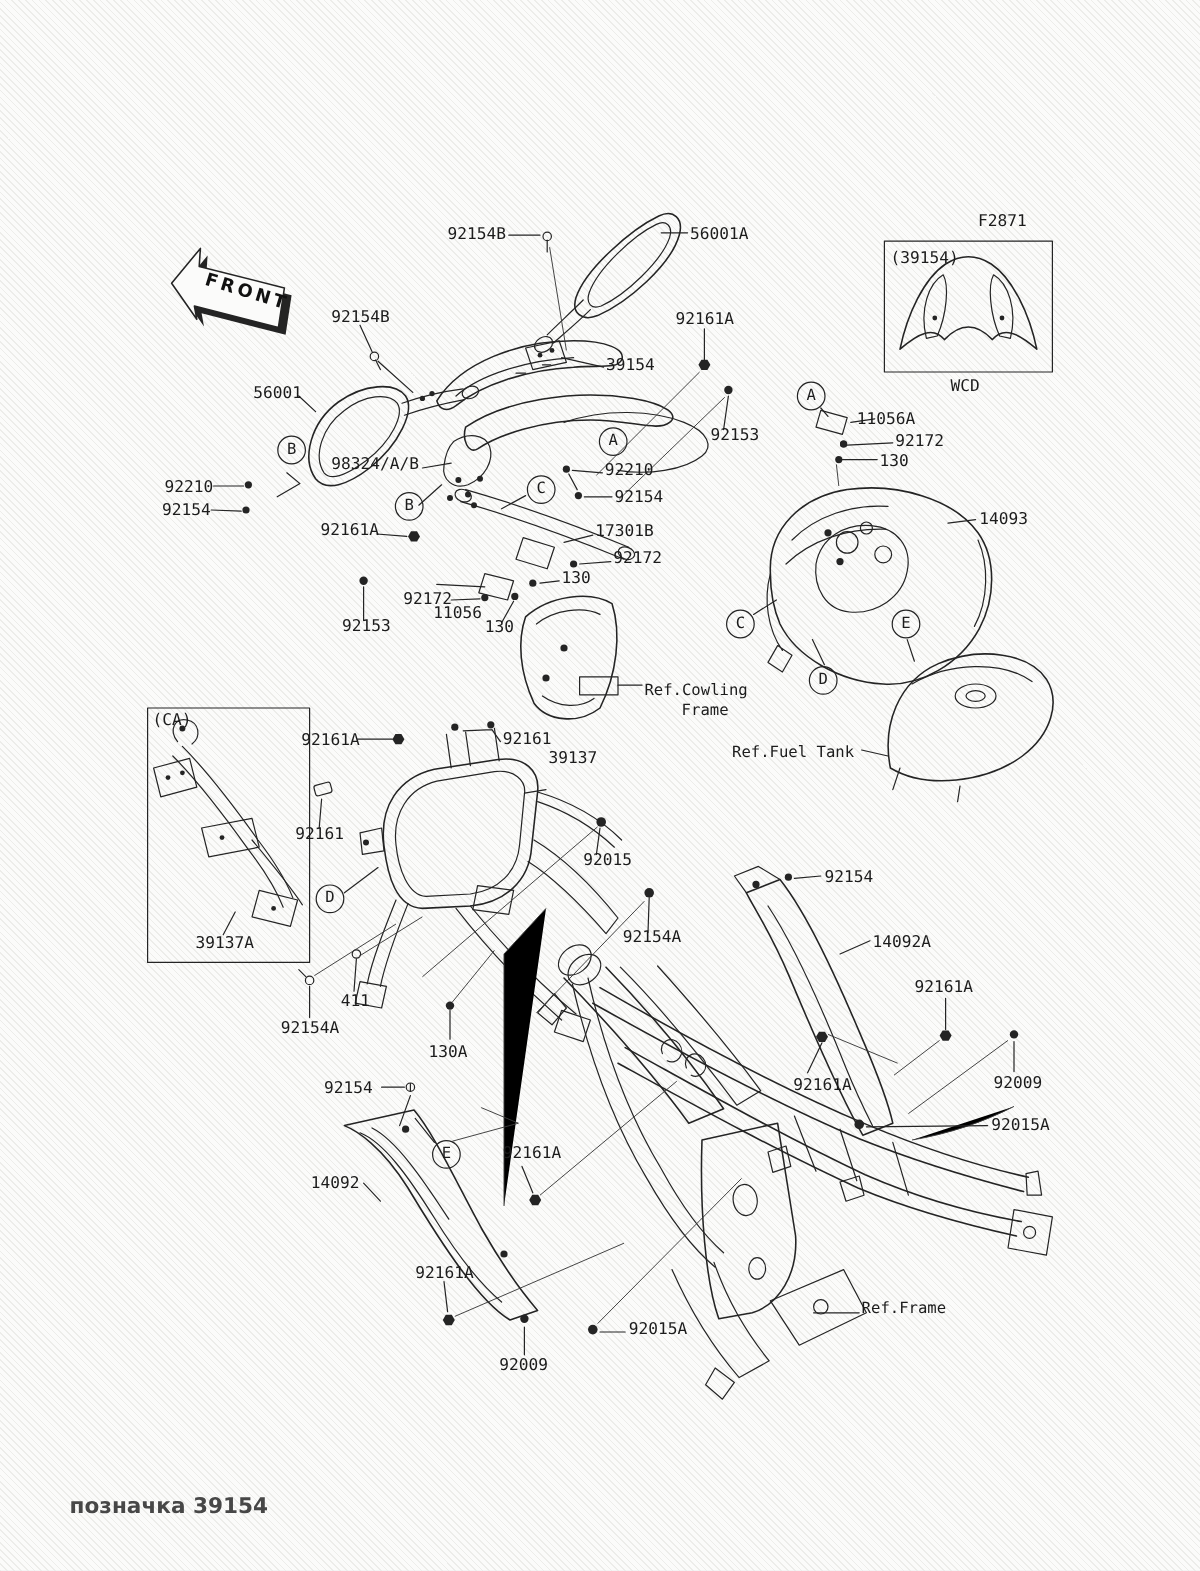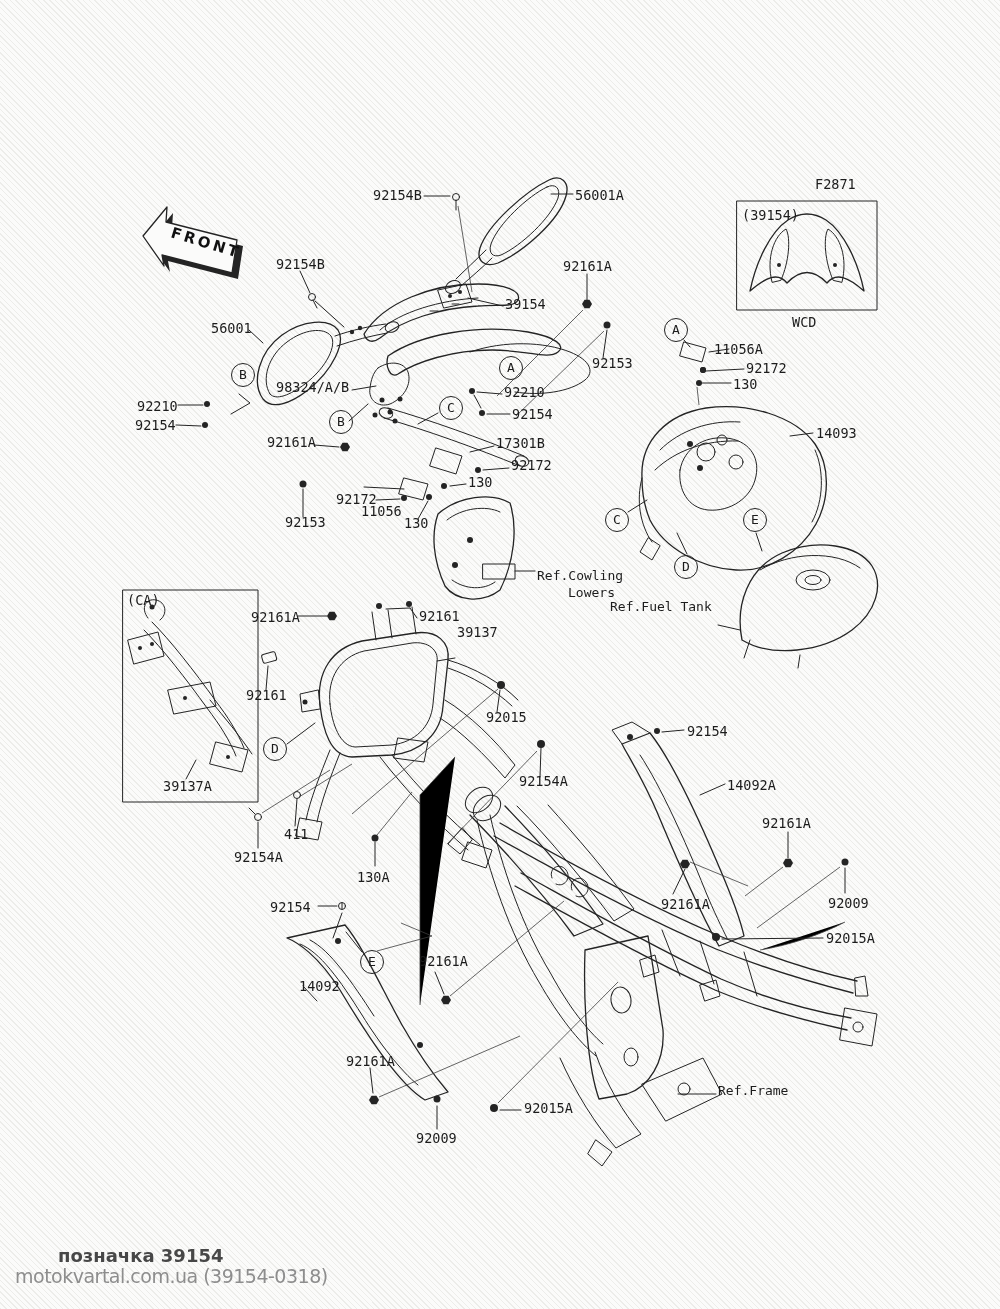--- a/index.html
+++ b/index.html
@@ -285,57 +285,56 @@
       <div class="plabel" style="left: 512px; top: 407px;">92154</div>
       <div class="plabel" style="left: 267px; top: 435px;">92161A</div>
       <div class="plabel" style="left: 496px; top: 436px;">17301B</div>
       <div class="plabel" style="left: 511px; top: 458px;">92172</div>
       <div class="plabel" style="left: 322px; top: 504px; margin-left: 39px;">11056</div>
       <div class="plabel" style="left: 336px; top: 492px;">92172</div>
       <div class="plabel" style="left: 468px; top: 475px;">130</div>
       <div class="plabel" style="left: 285px; top: 515px;">92153</div>
       <div class="plabel" style="left: 404px; top: 516px;">130</div>
       <div class="plabel ref" style="left: 537px; top: 568px;">Ref.Cowling</div>
-      <div class="plabel ref" style="left: 568px; top: 585px;">Lowers</div>
-      <div class="plabel ref" style="left: 610px; top: 599px;">Ref.Fuel Tank</div>
+      <div class="plabel ref" style="left: 568px; top: 585px;">Frame</div>
+      <div class="plabel ref" style="left: 610px; top: 620px;">Ref.Fuel Tank</div>
       <div class="plabel" style="left: 127px; top: 593px;">(CA)</div>
       <div class="plabel" style="left: 163px; top: 779px;">39137A</div>
       <div class="plabel" style="left: 251px; top: 610px;">92161A</div>
       <div class="plabel" style="left: 419px; top: 609px;">92161</div>
       <div class="plabel" style="left: 457px; top: 625px;">39137</div>
       <div class="plabel" style="left: 246px; top: 688px;">92161</div>
       <div class="plabel" style="left: 486px; top: 710px;">92015</div>
       <div class="plabel" style="left: 519px; top: 774px;">92154A</div>
       <div class="plabel" style="left: 284px; top: 827px;">411</div>
       <div class="plabel" style="left: 234px; top: 850px;">92154A</div>
       <div class="plabel" style="left: 357px; top: 870px;">130A</div>
       <div class="plabel" style="left: 687px; top: 724px;">92154</div>
       <div class="plabel" style="left: 727px; top: 778px;">14092A</div>
       <div class="plabel" style="left: 762px; top: 816px;">92161A</div>
       <div class="plabel" style="left: 661px; top: 897px;">92161A</div>
       <div class="plabel" style="left: 828px; top: 896px;">92009</div>
       <div class="plabel" style="left: 826px; top: 931px;">92015A</div>
       <div class="plabel" style="left: 270px; top: 900px;">92154</div>
       <div class="plabel" style="left: 419px; top: 954px;">92161A</div>
-      <div class="plabel" style="left: 259px; top: 979px; margin-left: 40px;">14092</div>
+      <div class="plabel" style="left: 259px; top: 979px;">14092</div>
       <div class="plabel" style="left: 346px; top: 1054px;">92161A</div>
       <div class="plabel" style="left: 524px; top: 1101px;">92015A</div>
       <div class="plabel" style="left: 416px; top: 1131px;">92009</div>
       <div class="plabel ref" style="left: 718px; top: 1083px;">Ref.Frame</div>
     </div>
 
 <div>
       <div class="callout" style="left: 664px; top: 318px;">A</div>
       <div class="callout" style="left: 499px; top: 356px;">A</div>
       <div class="callout" style="left: 231px; top: 363px;">B</div>
       <div class="callout" style="left: 329px; top: 410px;">B</div>
       <div class="callout" style="left: 439px; top: 396px;">C</div>
       <div class="callout" style="left: 605px; top: 508px;">C</div>
       <div class="callout" style="left: 674px; top: 555px;">D</div>
       <div class="callout" style="left: 263px; top: 737px;">D</div>
       <div class="callout" style="left: 743px; top: 508px;">E</div>
       <div class="callout" style="left: 360px; top: 950px;">E</div>
     </div>
 
 <div class="footer1">позначка 39154</div>
-<div class="footer2">motokvartal.com.ua (39154-0318)</div>
 
 </div>
 
 </body></html>

